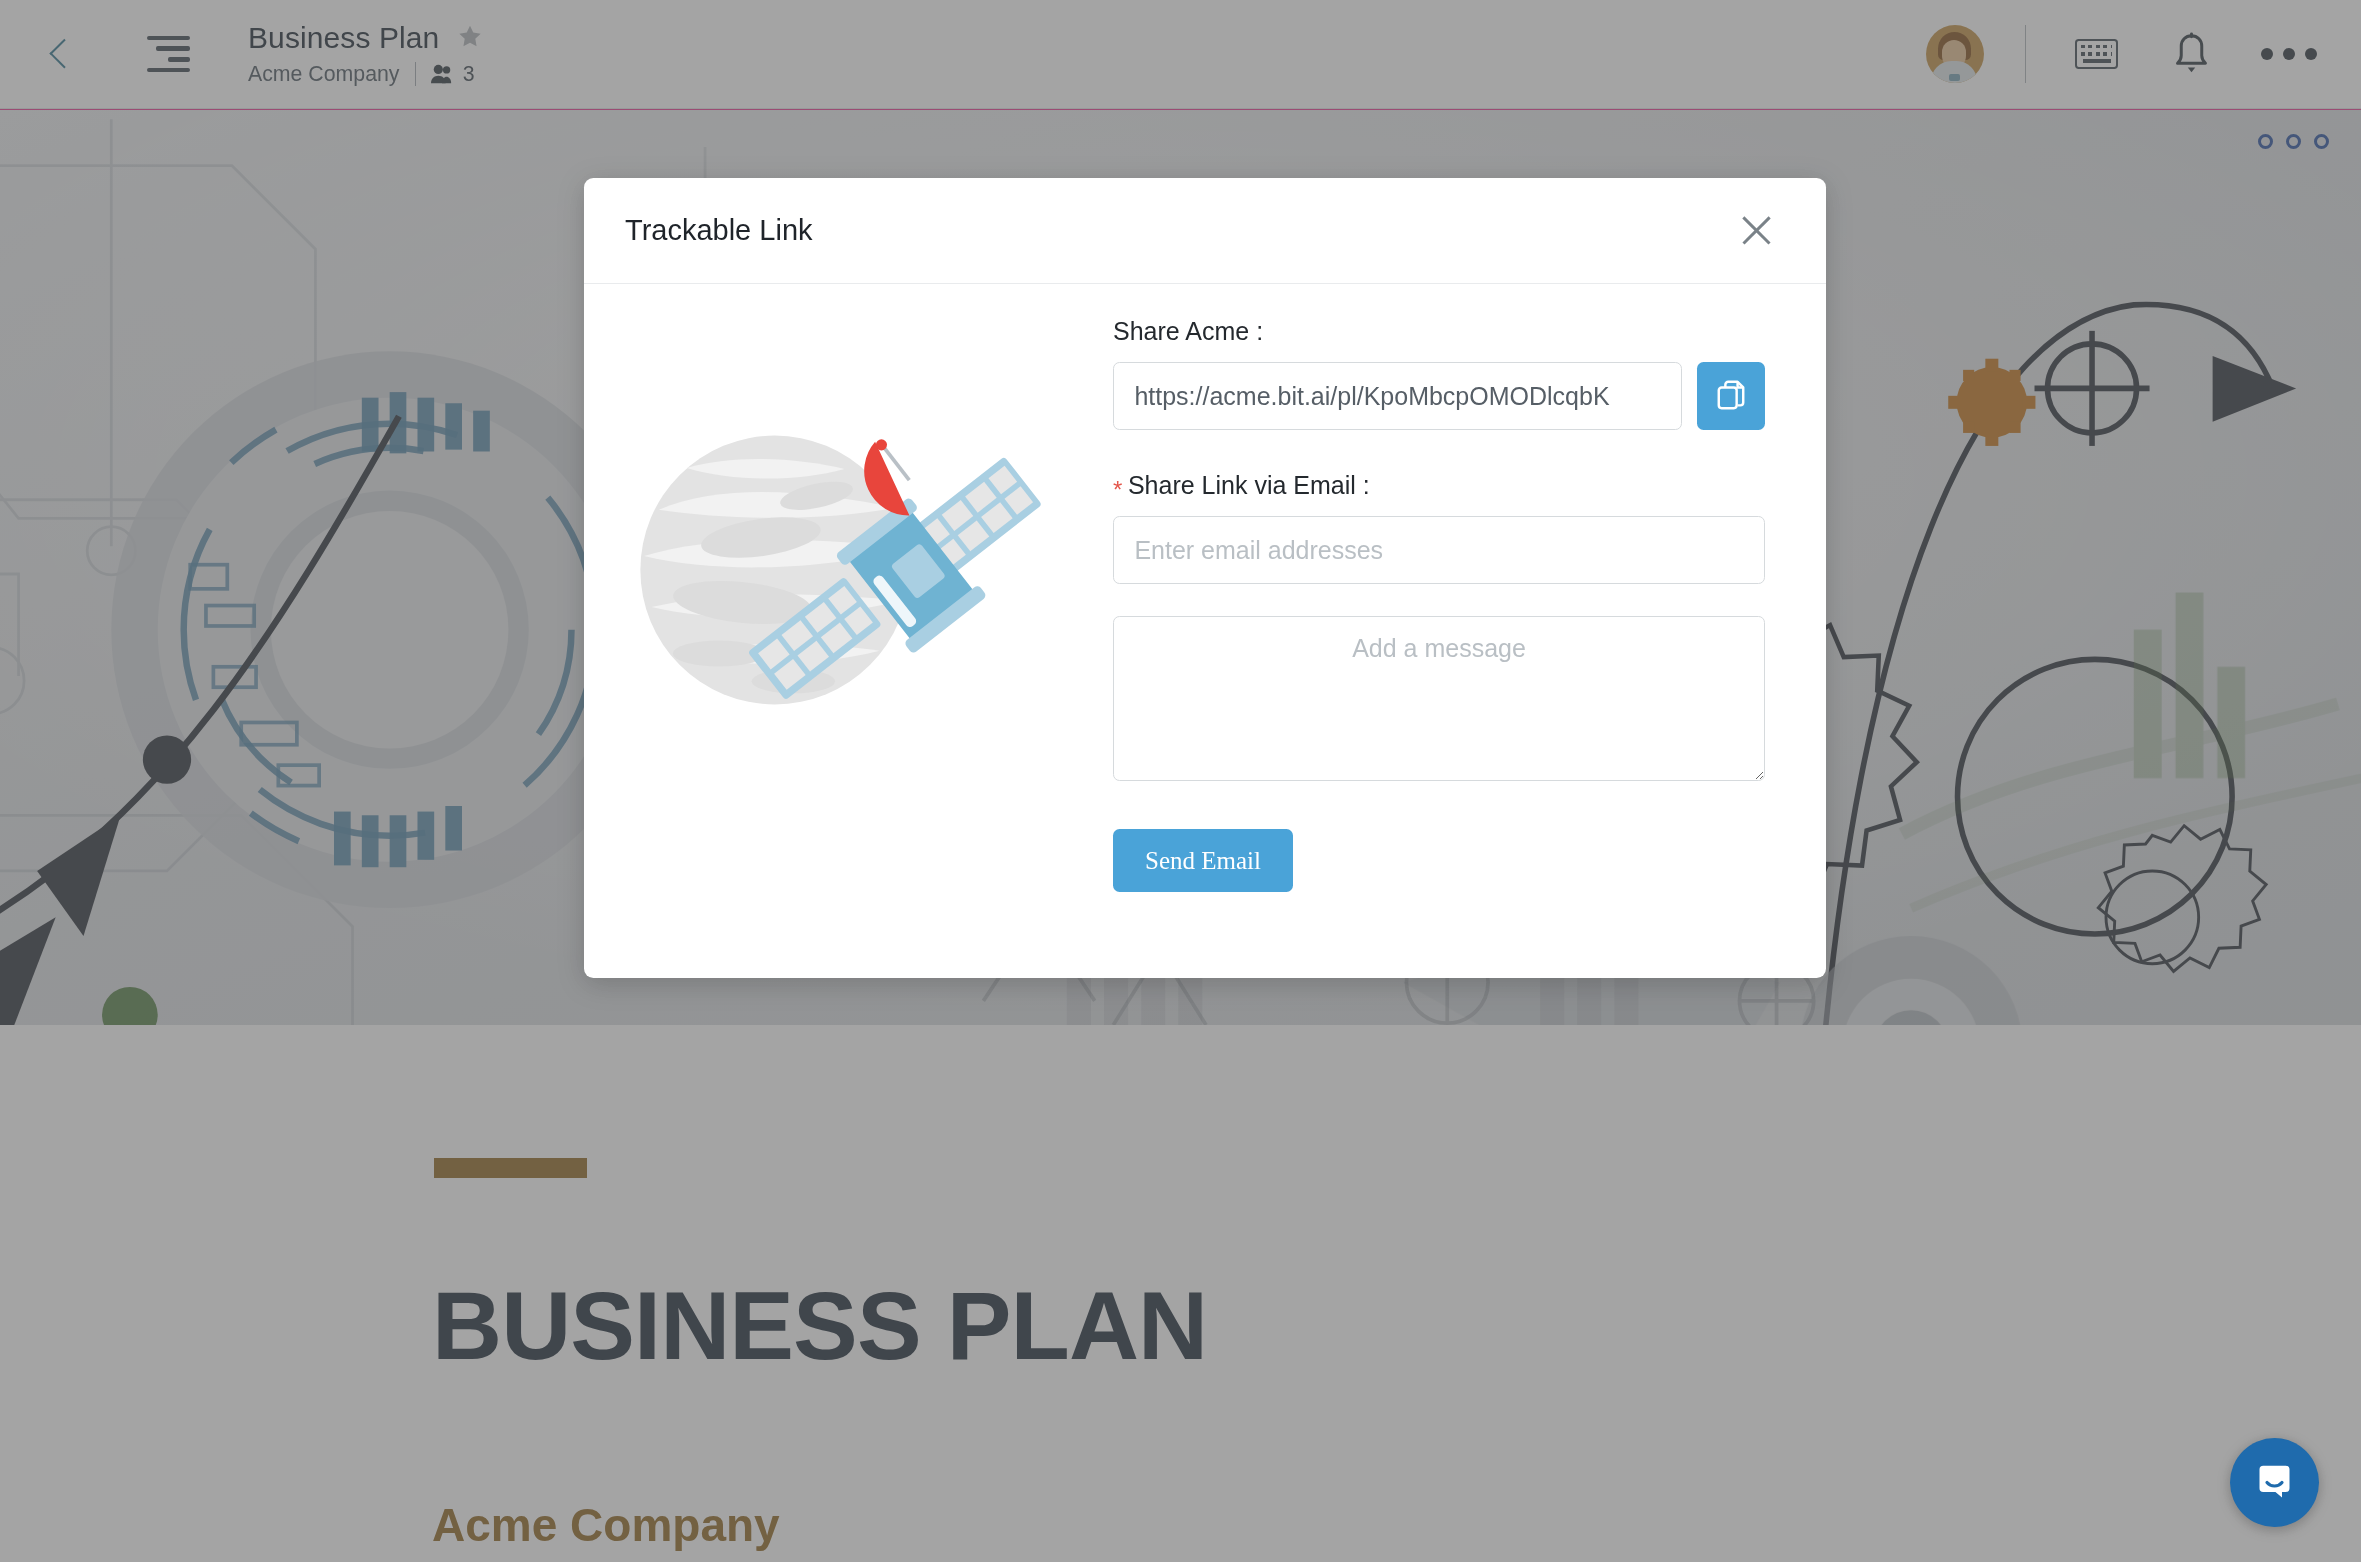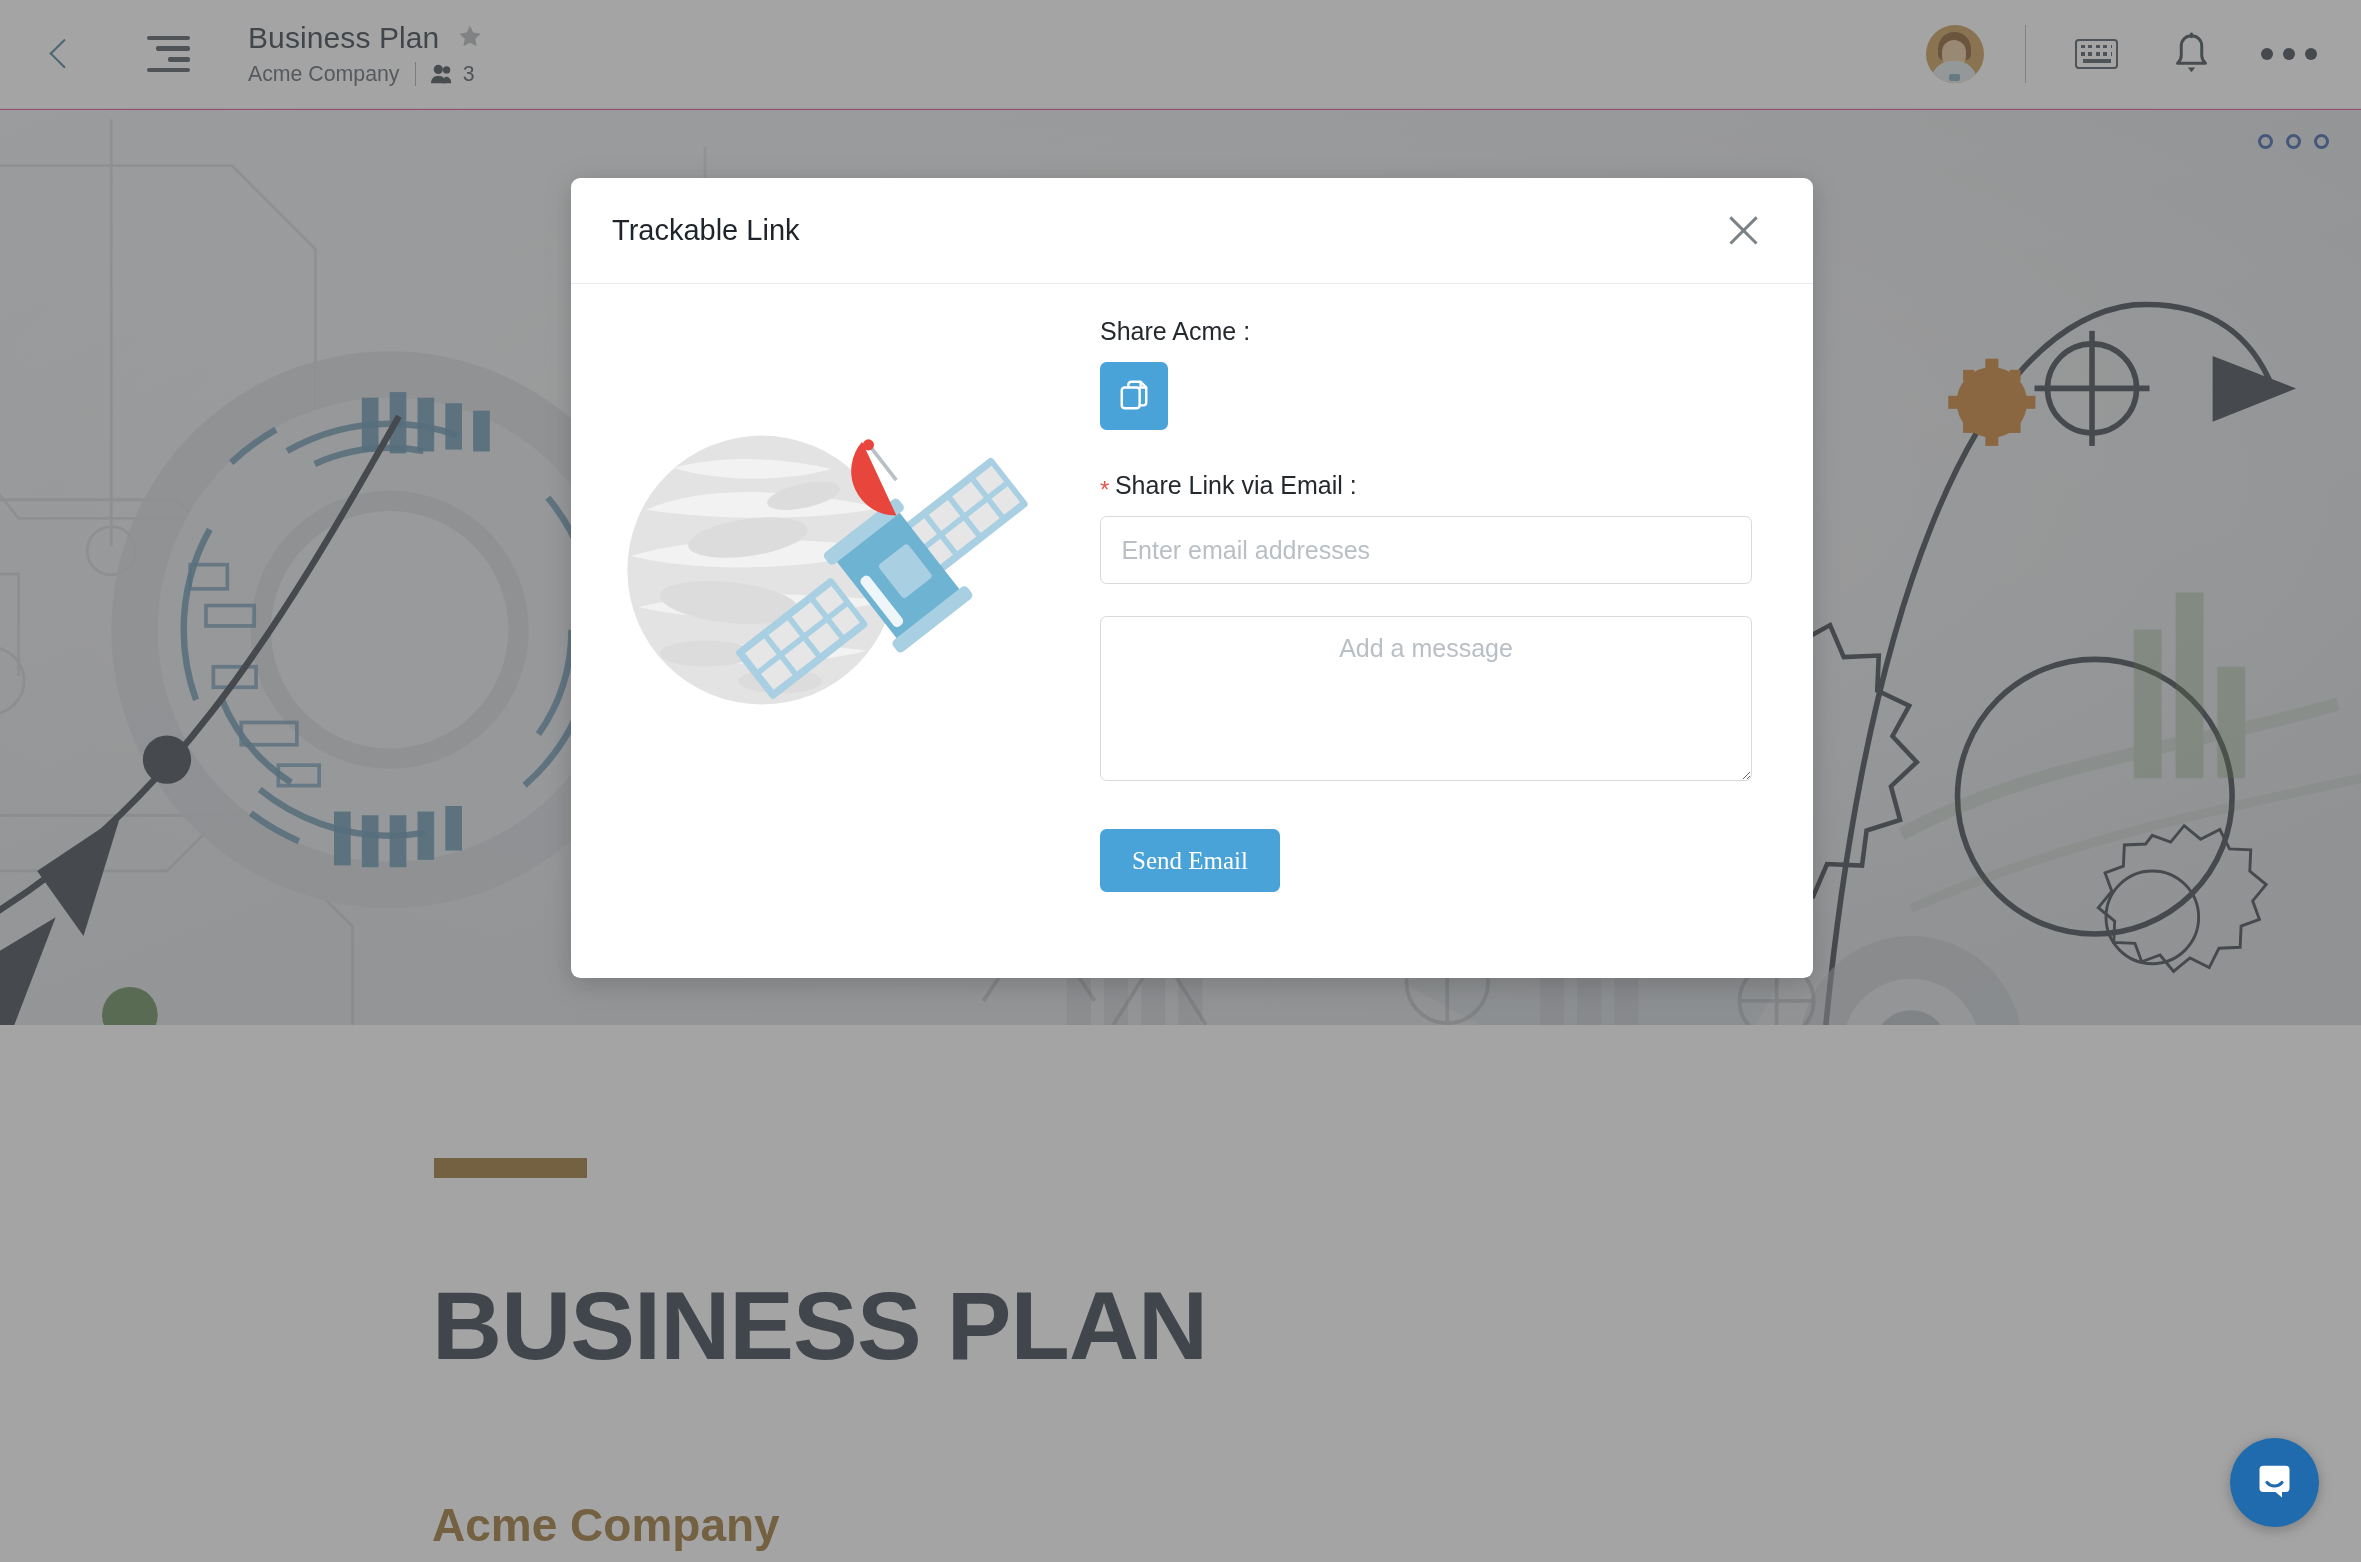--- a/index.html
+++ b/index.html
@@ -81,21 +81,21 @@
   
   .intercom {
     position: absolute; right: 43px; bottom: 35px; width: 89px; height: 89px;
     border-radius: 50%; background: #1f6bad; box-shadow: 0 2.8px 13px rgba(0,0,0,.25);
     display:flex; align-items:center; justify-content:center; cursor:pointer; z-index: 40;
   }
 
   
   .overlay { position: absolute; inset: 0; background: rgba(80,80,80,.52); z-index: 20; }
   .modal {
-    position: absolute; left: 571px; top: 178px; width: 1242px; height: 800px;
+    position: absolute; left: 584px; top: 178px; width: 1242px; height: 800px;
     background: #fff; border-radius: 9.3px; box-shadow: 0 5.6px 28px rgba(0,0,0,.18);
     z-index: 30; overflow: hidden;
   }
   .modal-head {
     height: 106px; border-bottom: 0.9px solid #e9ebed;
     display: flex; align-items: center; padding: 0 48px 0 41px;
   }
   .modal-title { font-size: 29px; color: #1f242a; font-weight: 400; }
   .modal-close { margin-left: auto; width: 43px; height: 43px; position: relative; cursor: pointer; }
   .modal-close::before, .modal-close::after {
@@ -437,20 +437,21 @@
           </g>
           <path d="M272 32 L300 68" stroke="#b9c0c6" stroke-width="4"></path>
           <circle cx="270" cy="30" r="6" fill="#e8453c"></circle>
         </svg>
       </div>
 
       <div class="form">
 
         <div class="field-label">Share Acme :</div>
         <div class="link-row">
+          <input class="link-input" type="text" value="https://acme.bit.ai/pl/KpoMbcpOMODlcqbK" style="">
           <button class="copy-btn">
             <span>
               <svg width="32" height="32" viewBox="0 0 34 34" aria-hidden="true">
                 <rect x="4" y="9" width="19" height="22" rx="3" fill="none" stroke="#fff" stroke-width="2.6"></rect>
                 <path d="M11 9 V6 a3 3 0 0 1 3 -3 h10 l6 6 v16 a3 3 0 0 1 -3 3 h-3" fill="none" stroke="#fff" stroke-width="2.6" stroke-linejoin="round"></path>
                 <path d="M24 3 v6 h6" fill="none" stroke="#fff" stroke-width="2.6" stroke-linejoin="round"></path>
               </svg>
             </span>
           </button>
         </div>

